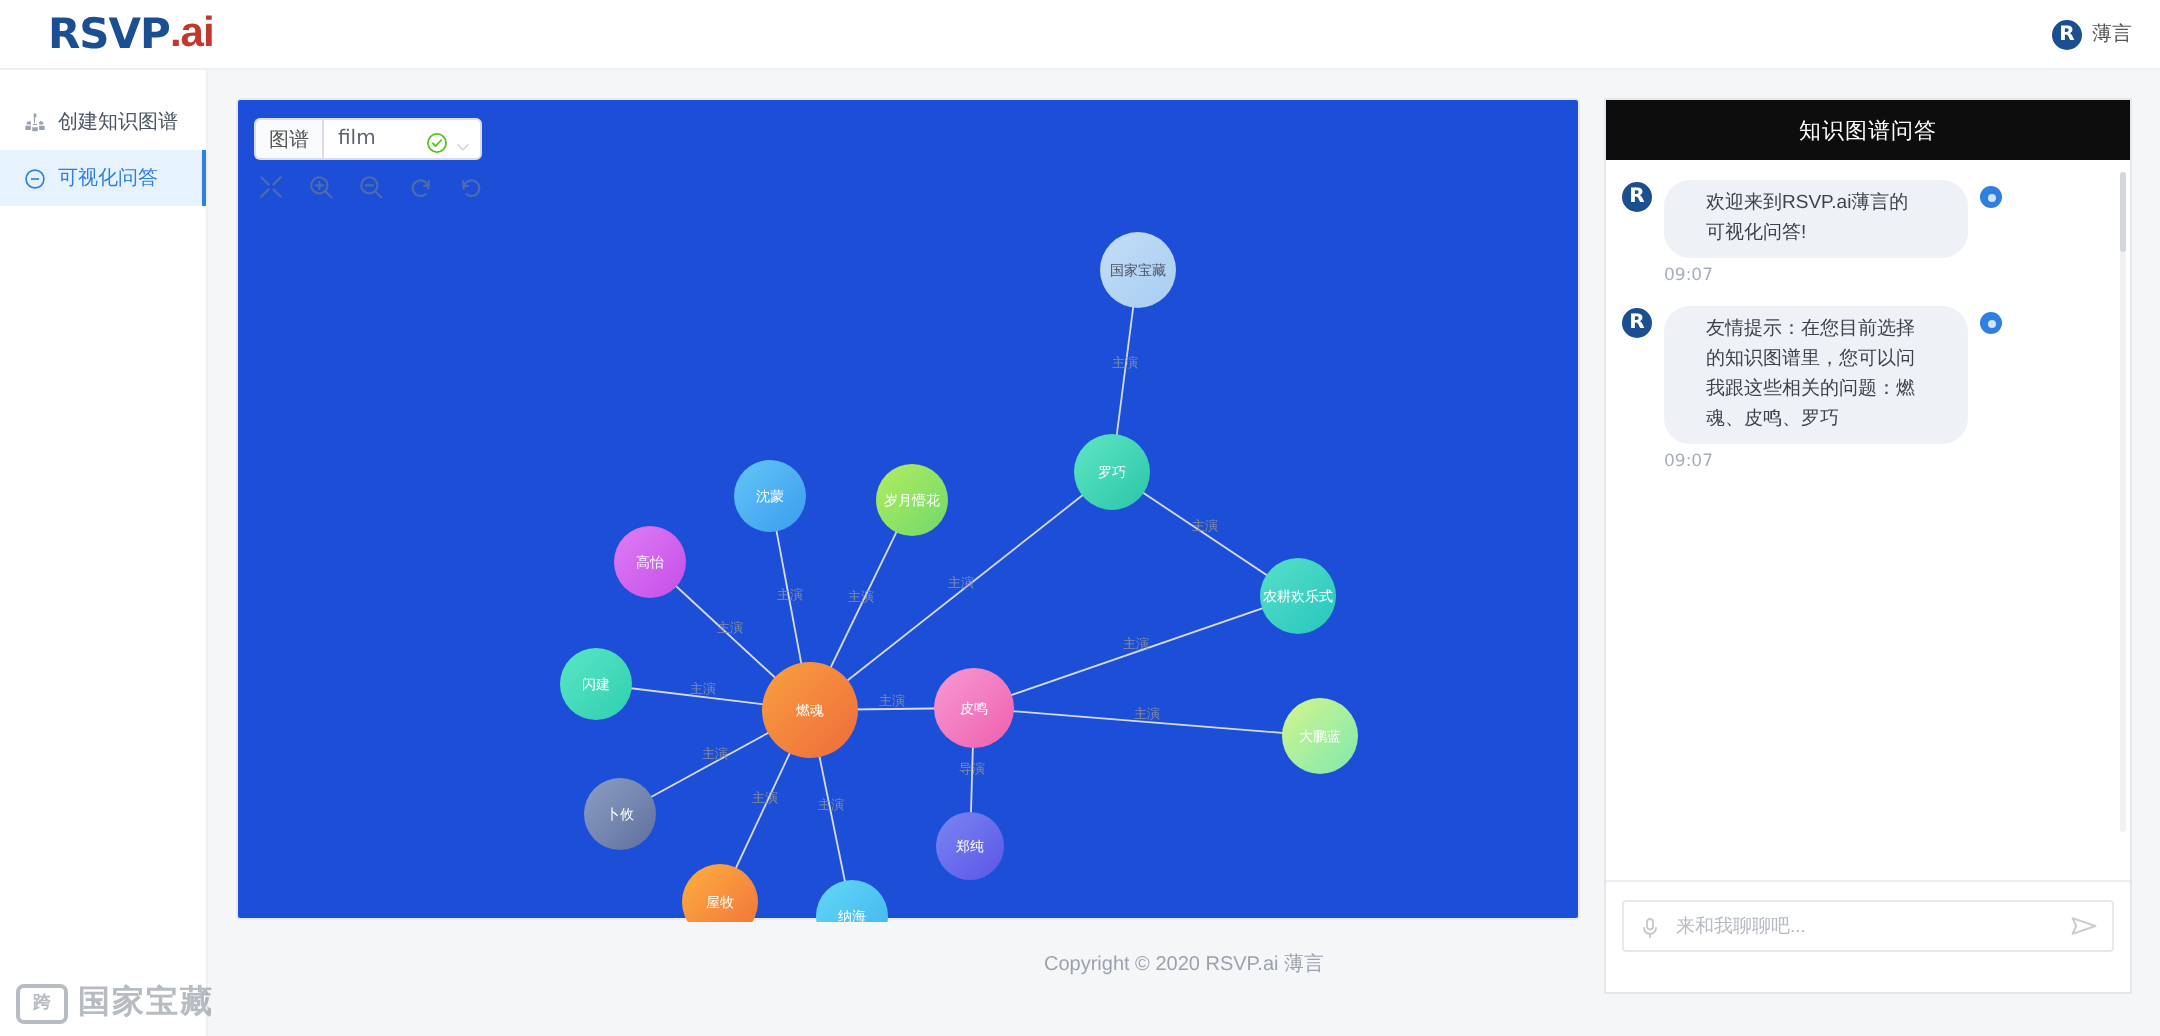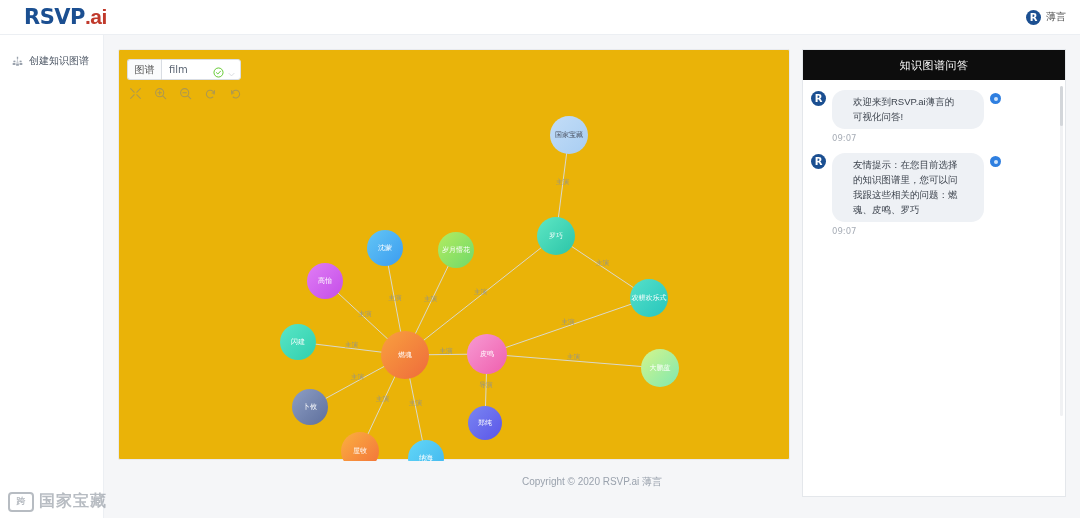--- a/index.html
+++ b/index.html
@@ -43,21 +43,21 @@
   .side-ico { width: 11px; height: 11px; display: inline-flex; align-items: center; justify-content: center; }
   .side-ico svg { display: block; }
 
   
   .main {
     position: absolute; top: 35px; left: 104px; width: 976px; height: 483px;
     background: #f5f6f8;
   }
   .graph-card {
     position: absolute; top: 14px; left: 14px; width: 672px; height: 411px;
-    background: #eab308; border: 1px solid #e8eaee; border-radius: 2px;
+    background: #1d4ed8; border: 1px solid #e8eaee; border-radius: 2px;
   }
   .toolrow {
     position: absolute; top: 9px; left: 8px; display: flex; align-items: center;
   }
   .sel-label {
     height: 21px; min-width: 34px; padding: 0 6px;
     border: 1px solid #d9dde3; border-right: none; border-radius: 3px 0 0 3px;
     background: #fafbfc; font-size: 10px; color: #555;
     display: flex; align-items: center; justify-content: center;
   }
@@ -158,20 +158,29 @@
   </div>
 
   <div class="sidebar">
     <div class="side-item">
       <span class="side-ico">
         <svg viewBox="0 0 16 16" width="11" height="11">
             <path fill="#9aa2ad" d="M7 1h2v3H7zM2 7h3v2H2zm9 0h3v2h-3zM6.5 8.5h3v1h-3zM8 4v4h-.8V4zM3.5 6.5h1V8h-1zm8 0h1V8h-1zM1 10h4v3H1zm10 0h4v3h-4zM6 11h4v3H6z"></path>
           </svg>
       </span>
       <span>创建知识图谱</span>
+    </div>
+    <div class="side-item active">
+      <span class="side-ico">
+        <svg viewBox="0 0 16 16" width="11" height="11">
+            <circle cx="8" cy="8" r="6.5" fill="none" stroke="#2f7fe0" stroke-width="1.2"></circle>
+            <rect x="5" y="7.4" width="6" height="1.2" fill="#2f7fe0"></rect>
+          </svg>
+      </span>
+      <span>可视化问答</span>
     </div>
   </div>
 
   <div class="main">
 
     <div class="graph-card">
 
       <div class="toolrow">
         <div class="sel-label">图谱</div>
         <div class="sel-box">
@@ -363,20 +372,36 @@
               <i></i>
             </span>
         </div>
         <div class="ts">09:07</div>
 
         <div class="chat-scroll">
             <i></i>
           </div>
       </div>
 
+      <div class="chat-input-wrap">
+        <div class="chat-input">
+          <span class="mic-ico">
+            <svg viewBox="0 0 16 16" width="12" height="12">
+                <rect x="6" y="2" width="4" height="7" rx="2" fill="none" stroke="#8b9199" stroke-width="1.2"></rect>
+                <path d="M4 8a4 4 0 0 0 8 0M8 12v2" fill="none" stroke="#8b9199" stroke-width="1.2" stroke-linecap="round"></path>
+              </svg>
+          </span>
+          <span class="chat-ph">来和我聊聊吧...</span>
+          <span class="send-ico">
+            <svg viewBox="0 0 16 16" width="14" height="14">
+                <path d="M1.5 3.5L14.5 8 1.5 12.5 3.5 8z" fill="none" stroke="#8b9199" stroke-width="1.2" stroke-linejoin="round"></path>
+              </svg>
+          </span>
+        </div>
+      </div>
     </div>
   </div>
 
   <div class="wm">
     <span class="wm-badge">跨</span>
     <span class="wm-text">国家宝藏</span>
   </div>
 </div>
 
 </body></html>

